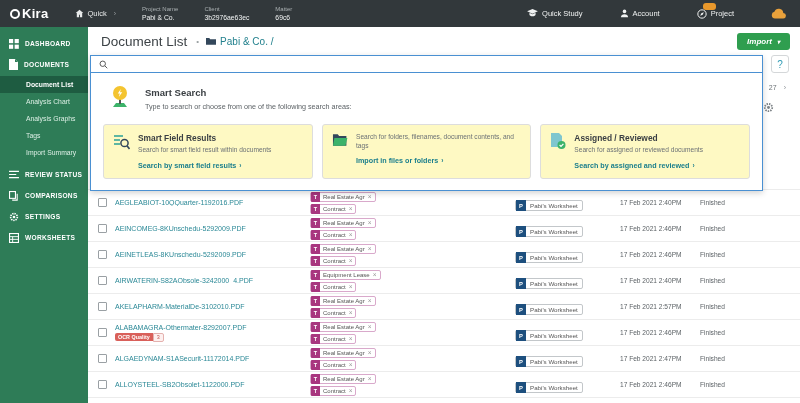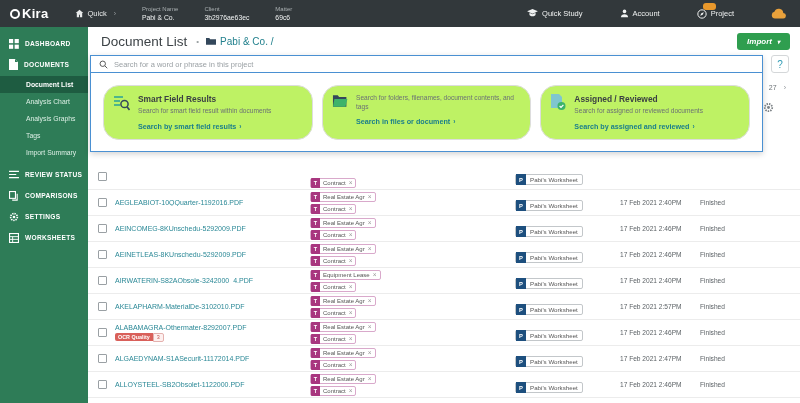--- a/index.html
+++ b/index.html
@@ -47,21 +47,21 @@
   .overlay { position:absolute; left:90px; top:55px; width:673px; z-index:50; background:#fff; border:1px solid #4a90d2; box-shadow:0 2px 6px rgba(0,0,0,.18); }
   .search-row { display:flex; align-items:center; gap:6px; height:17px; padding:0 8px; border-bottom:1px solid #4a90d2; }
   .search-input { border:none; outline:none; flex:1; font-size:7.5px; color:#333; font-family:"Liberation Sans", sans-serif; }
   .search-input::placeholder { color:#9aa0a4; }
   .dropdown { padding:8px 12px 11px 12px; }
   .ss-head { display:flex; align-items:center; gap:12px; padding:4px 0 8px 4px; }
   .ss-texts { display:flex; flex-direction:column; gap:4px; }
   .ss-title { font-size:9.5px; color:#3a3f43; font-weight:bold; }
   .ss-sub { font-size:7.2px; color:#5c6266; }
   .cards { display:flex; gap:9px; margin-top:4px; }
-  .card { flex:1 1 0; border:1px solid #ddd; border-radius:16px; padding:8px 9px; display:flex; gap:8px; background:#bef264; cursor:pointer; }
+  .card { flex:1 1 0; border:1px solid #ddd; border-radius:3px; padding:8px 9px; display:flex; gap:8px; background:#fef9c3; cursor:pointer; }
   .card-body { display:flex; flex-direction:column; gap:3px; }
   .card-title { font-size:8.4px; color:#3a3f43; font-weight:bold; }
   .card-desc { font-size:6.6px; color:#6b7175; line-height:1.3; }
   .card-link { font-size:7.2px; color:#1a7e8c; font-weight:bold; margin-top:3px; cursor:pointer; }
   .card-link .arr { font-size:6.5px; margin-left:3px; }
 
   
   .table-area { position:absolute; left:88px; top:164px; right:0; bottom:0; overflow:hidden; background:#fff; z-index:10; }
   .trow { display:flex; align-items:center; height:26px; border-bottom:1px solid #ececec; padding-left:10px; }
   .cb { width:9px; height:9px; border:1px solid #9aa0a4; border-radius:1px; margin-right:8px; flex:0 0 auto; cursor:pointer; background:#fff; }
@@ -236,44 +236,55 @@
         <circle cx="6" cy="6" r="1.6" fill="#7c8286"></circle>
       </svg>
   </div>
 
   <div class="overlay">
     <div class="search-row">
       <svg width="9" height="9" viewBox="0 0 12 12">
           <circle cx="5" cy="5" r="3.6" fill="none" stroke="#555" stroke-width="1.3"></circle>
           <path d="M7.8 7.8L11 11" stroke="#555" stroke-width="1.3"></path>
         </svg>
-      <input class="search-input" placeholder="Search for a word or phrase in this project" style="">
     </div>
     <div class="dropdown">
+      <div class="ss-head">
+        <svg width="26" height="27" viewBox="0 0 26 27">
+          <path d="M6 22l3-4h8l3 4z" fill="#3cb36a"></path>
+          <rect x="12" y="14" width="2" height="5" fill="#555"></rect>
+          <circle cx="13" cy="8" r="7" fill="#f4c430"></circle>
+          <path d="M13.8 4l-3 4.6h2l-1 3.4 3.4-4.8h-2.2z" fill="#fff"></path>
+        </svg>
+        <div class="ss-texts">
+          <span class="ss-title">Smart Search</span>
+          <span class="ss-sub">Type to search or choose from one of the following search areas:</span>
+        </div>
+      </div>
       <div class="cards">
         <div class="card">
           <svg width="17" height="17" viewBox="0 0 17 17">
             <path d="M1 3h9M1 7h6M1 11h6" stroke="#2aa198" stroke-width="1.6" fill="none"></path>
             <circle cx="11.5" cy="10" r="3.6" fill="none" stroke="#33475b" stroke-width="1.5"></circle>
             <path d="M14 12.8L16.5 16" stroke="#33475b" stroke-width="1.6"></path>
           </svg>
           <div class="card-body">
             <span class="card-title">Smart Field Results</span>
             <span class="card-desc">Search for smart field result within documents</span>
             <span class="card-link"><span>Search by smart field results</span><span class="arr">›</span></span>
           </div>
         </div>
         <div class="card">
           <svg width="17" height="15" viewBox="0 0 17 15">
             <path d="M1 1h5l1.4 1.8H15V13H1z" fill="#33475b"></path>
             <path d="M2.5 5H16l-2 8H1z" fill="#3cb36a"></path>
           </svg>
           <div class="card-body">
             <span class="card-desc">Search for folders, filenames, document contents, and tags</span>
-            <span class="card-link"><span>Search in files or document</span><span class="arr">›</span></span>
+            <span class="card-link"><span>Import in files or folders</span><span class="arr">›</span></span>
           </div>
         </div>
         <div class="card">
           <svg width="16" height="17" viewBox="0 0 16 17">
             <path d="M1 0h8l3 3v11H1z" fill="#7fc6cf"></path>
             <circle cx="11.5" cy="12" r="4" fill="#3cb36a"></circle>
             <path d="M9.6 12l1.4 1.4 2.4-2.6" stroke="#fff" stroke-width="1.2" fill="none"></path>
           </svg>
           <div class="card-body">
             <span class="card-title">Assigned / Reviewed</span>

